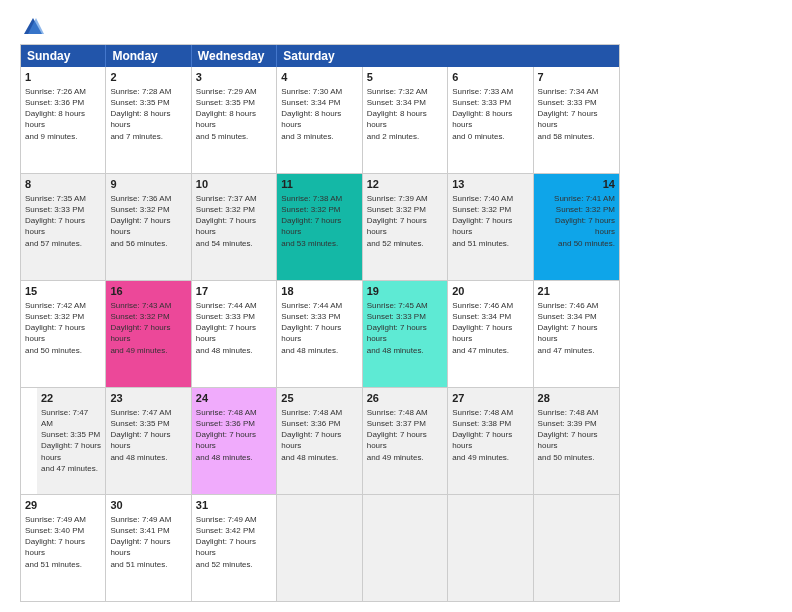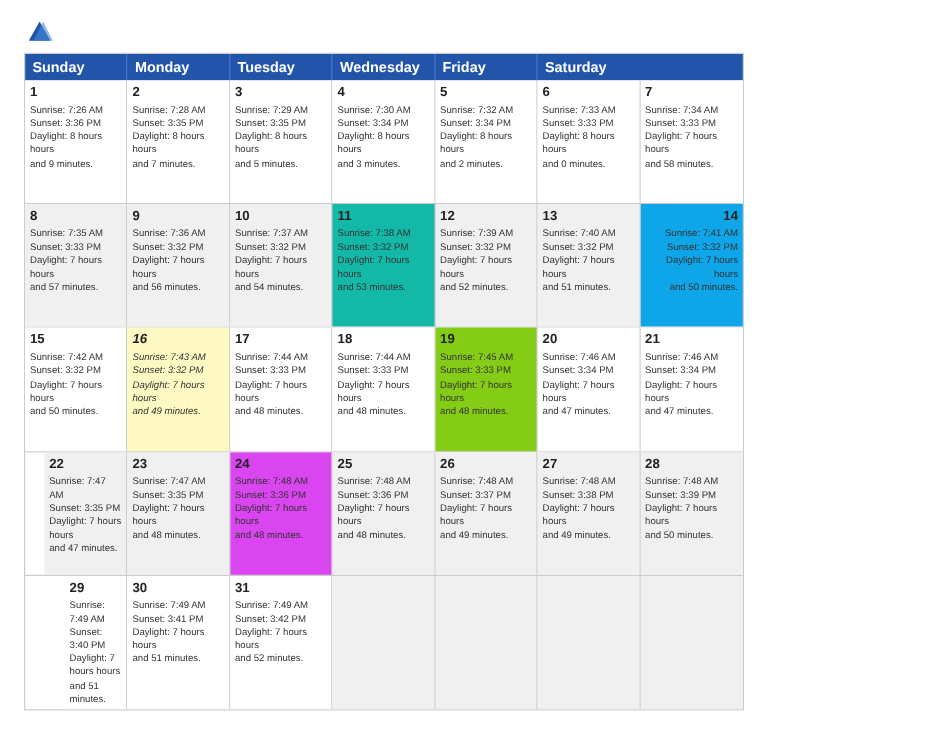--- a/index.html
+++ b/index.html
@@ -6,21 +6,21 @@
     body {
       font-family: Arial, sans-serif;
       background: #fff;
       width: 792px;
       height: 612px;
       overflow: hidden;
     }
     .page {
       width: 640px;
       height: 612px;
-      padding: 16px 20px 20px 20px;
+      padding: 16px 20px 10px 20px;
       display: flex;
       flex-direction: column;
     }
     .header {
       display: flex;
       justify-content: space-between;
       align-items: flex-start;
       margin-bottom: 6px;
     }
     .logo {
@@ -138,23 +138,21 @@
     <div class="title-section">
       <div class="main-title"></div>
       <div class="subtitle"></div>
     </div>
   </div>
 
   <div class="calendar">
     <div class="cal-header">
     <div class="cal-header-cell">Sunday</div>
         <div class="cal-header-cell">Monday</div>
-        <div class="cal-header-cell">Tuesday</div>
         <div class="cal-header-cell">Wednesday</div>
-        <div class="cal-header-cell">Friday</div>
         <div class="cal-header-cell">Saturday</div>
       </div>
     <div class="cal-body">
     <div class="cal-row">
           <div class="cal-cell" style="background: rgb(255, 255, 255);">
             <span class="day-num">1</span>
             <div class="day-info">Sunrise: 7:26 AM<br>Sunset: 3:36 PM<br>Daylight: 8 hours hours<br>and 9 minutes.</div>
           </div>
           <div class="cal-cell" style="background: rgb(255, 255, 255);">
             <span class="day-num">2</span>
@@ -209,33 +207,33 @@
           <div class="cal-cell" style="background: #0ea5e9; text-align: right;">
             <span class="day-num">14</span>
             <div class="day-info">Sunrise: 7:41 AM<br>Sunset: 3:32 PM<br>Daylight: 7 hours hours<br>and 50 minutes.</div>
           </div>
         </div>
         <div class="cal-row">
           <div class="cal-cell" style="background: rgb(255, 255, 255);">
             <span class="day-num">15</span>
             <div class="day-info">Sunrise: 7:42 AM<br>Sunset: 3:32 PM<br>Daylight: 7 hours hours<br>and 50 minutes.</div>
           </div>
-          <div class="cal-cell" style="background: #fef9c3; font-style: italic;">
+          <div class="cal-cell" style="background: #ec4899;">
             <span class="day-num">16</span>
             <div class="day-info">Sunrise: 7:43 AM<br>Sunset: 3:32 PM<br>Daylight: 7 hours hours<br>and 49 minutes.</div>
           </div>
           <div class="cal-cell" style="background: rgb(255, 255, 255);">
             <span class="day-num">17</span>
             <div class="day-info">Sunrise: 7:44 AM<br>Sunset: 3:33 PM<br>Daylight: 7 hours hours<br>and 48 minutes.</div>
           </div>
           <div class="cal-cell" style="background: rgb(255, 255, 255);">
             <span class="day-num">18</span>
             <div class="day-info">Sunrise: 7:44 AM<br>Sunset: 3:33 PM<br>Daylight: 7 hours hours<br>and 48 minutes.</div>
           </div>
-          <div class="cal-cell" style="background: #84cc16;">
+          <div class="cal-cell" style="background: #5eead4;">
             <span class="day-num">19</span>
             <div class="day-info">Sunrise: 7:45 AM<br>Sunset: 3:33 PM<br>Daylight: 7 hours hours<br>and 48 minutes.</div>
           </div>
           <div class="cal-cell" style="background: rgb(255, 255, 255);">
             <span class="day-num">20</span>
             <div class="day-info">Sunrise: 7:46 AM<br>Sunset: 3:34 PM<br>Daylight: 7 hours hours<br>and 47 minutes.</div>
           </div>
           <div class="cal-cell" style="background: rgb(255, 255, 255);">
             <span class="day-num">21</span>
             <div class="day-info">Sunrise: 7:46 AM<br>Sunset: 3:34 PM<br>Daylight: 7 hours hours<br>and 47 minutes.</div>
@@ -243,21 +241,21 @@
         </div>
         <div class="cal-row">
           <div class="cal-cell" style="background: rgb(240, 240, 240); margin-left: 16px;">
             <span class="day-num">22</span>
             <div class="day-info">Sunrise: 7:47 AM<br>Sunset: 3:35 PM<br>Daylight: 7 hours hours<br>and 47 minutes.</div>
           </div>
           <div class="cal-cell" style="background: rgb(240, 240, 240);">
             <span class="day-num">23</span>
             <div class="day-info">Sunrise: 7:47 AM<br>Sunset: 3:35 PM<br>Daylight: 7 hours hours<br>and 48 minutes.</div>
           </div>
-          <div class="cal-cell" style="background: #d946ef;">
+          <div class="cal-cell" style="background: #f0abfc;">
             <span class="day-num">24</span>
             <div class="day-info">Sunrise: 7:48 AM<br>Sunset: 3:36 PM<br>Daylight: 7 hours hours<br>and 48 minutes.</div>
           </div>
           <div class="cal-cell" style="background: rgb(240, 240, 240);">
             <span class="day-num">25</span>
             <div class="day-info">Sunrise: 7:48 AM<br>Sunset: 3:36 PM<br>Daylight: 7 hours hours<br>and 48 minutes.</div>
           </div>
           <div class="cal-cell" style="background: rgb(240, 240, 240);">
             <span class="day-num">26</span>
             <div class="day-info">Sunrise: 7:48 AM<br>Sunset: 3:37 PM<br>Daylight: 7 hours hours<br>and 49 minutes.</div>
@@ -265,21 +263,21 @@
           <div class="cal-cell" style="background: rgb(240, 240, 240);">
             <span class="day-num">27</span>
             <div class="day-info">Sunrise: 7:48 AM<br>Sunset: 3:38 PM<br>Daylight: 7 hours hours<br>and 49 minutes.</div>
           </div>
           <div class="cal-cell" style="background: rgb(240, 240, 240);">
             <span class="day-num">28</span>
             <div class="day-info">Sunrise: 7:48 AM<br>Sunset: 3:39 PM<br>Daylight: 7 hours hours<br>and 50 minutes.</div>
           </div>
         </div>
         <div class="cal-row">
-          <div class="cal-cell" style="background: rgb(255, 255, 255); margin-left: 33px;">
+          <div class="cal-cell" style="background: rgb(255, 255, 255);">
             <span class="day-num">29</span>
             <div class="day-info">Sunrise: 7:49 AM<br>Sunset: 3:40 PM<br>Daylight: 7 hours hours<br>and 51 minutes.</div>
           </div>
           <div class="cal-cell" style="background: rgb(255, 255, 255);">
             <span class="day-num">30</span>
             <div class="day-info">Sunrise: 7:49 AM<br>Sunset: 3:41 PM<br>Daylight: 7 hours hours<br>and 51 minutes.</div>
           </div>
           <div class="cal-cell" style="background: rgb(255, 255, 255);">
             <span class="day-num">31</span>
             <div class="day-info">Sunrise: 7:49 AM<br>Sunset: 3:42 PM<br>Daylight: 7 hours hours<br>and 52 minutes.</div>

